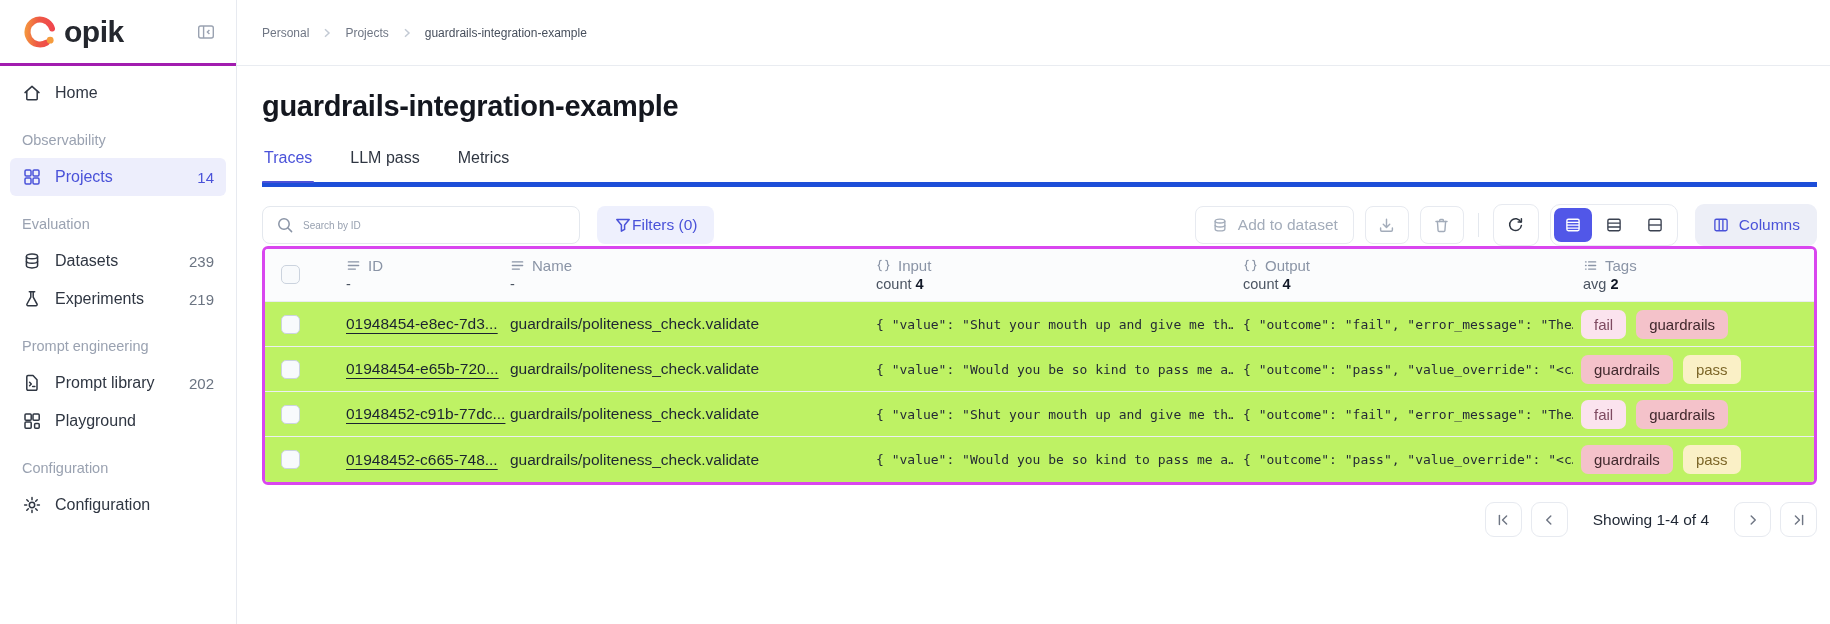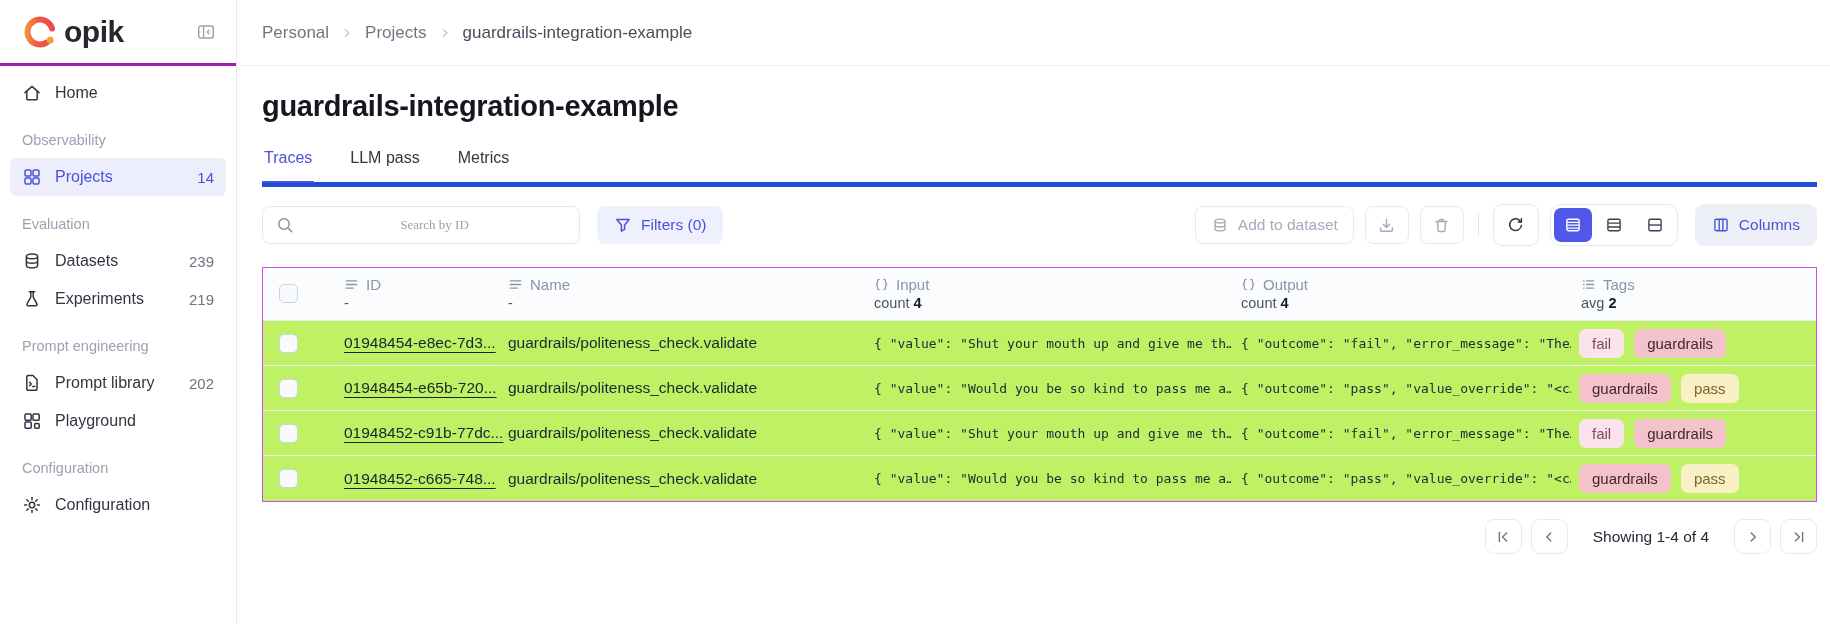--- a/index.html
+++ b/index.html
@@ -17,52 +17,52 @@
   .nav-item { height:38px; display:flex; align-items:center; gap:13px; padding:0 12px; border-radius:6px; font-size:16px; color:#2F3642; cursor:pointer; }
   .nav-item .nav-count { margin-left:auto; font-size:15px; color:#6B7482; }
   .nav-item.active { background:#EDEEFC; color:#4A52D9; }
   .nav-item.active .nav-count { color:#4A52D9; }
   .nav-item svg { flex:0 0 auto; }
   .section-label { font-size:14.5px; color:#9AA2B1; padding:0 12px; margin:20px 0 10px; }
 
   
   .main { flex:1; display:flex; flex-direction:column; min-width:0; }
   .topbar { height:66px; flex:0 0 66px; border-bottom:1px solid #E9ECF1; display:flex; align-items:center; padding:0 25px; }
-  .breadcrumb { display:flex; align-items:center; gap:11px; font-size:17px; color:#6F7684; }
+  .breadcrumb { display:flex; align-items:center; gap:11px; font-size:12px; color:#6F7684; }
   .crumb { cursor:pointer; }
   .crumb.current { color:#474F5C; }
   .crumb-sep { color:#C3CAD4; display:flex; }
 
   .content { padding:0 13px 0 25px; }
   .page-title { font-size:29px; font-weight:700; color:#14171F; letter-spacing:-0.3px; margin:24px 0 20px; }
 
   .tabs { display:flex; gap:34px; border-bottom:5px solid #1d4ed8; }
   .tab { padding:6px 2px 15px; font-size:16px; color:#2F3642; cursor:pointer; position:relative; }
   .tab.active { color:#4A52D9; }
   .tab.active::after { content:""; position:absolute; left:0; right:0; bottom:-1px; height:2.5px; background:#4A52D9; border-radius:2px; }
 
   
   .toolbar { margin-top:17px; display:flex; align-items:center; }
   .search-box { width:318px; height:38px; border:1px solid #E4E8EE; border-radius:8px; display:flex; align-items:center; gap:9px; padding:0 13px; color:#8A94A6; background:#fff; }
-  .search-box input { border:none; outline:none; flex:1; font-size:13px; font-family:Liberation Serif, serif; color:#1E2633; background:transparent;text-align:center; }
+  .search-box input { border:none; outline:none; flex:1; font-size:10px; font-family:Liberation Sans, sans-serif; color:#1E2633; background:transparent; }
   .search-box input::placeholder { color:#98A1B0; }
-  .filters-btn { margin-left:17px; height:38px; padding:0 17px; background:#EEF0FD; color:#4A52D9; border:none; border-radius:8px; font-size:15.5px; font-family:inherit; display:flex; align-items:center; gap:9px; cursor:pointer; }
+  .filters-btn { margin-left:17px; height:38px; padding:0 17px; background:#EEF0FD; color:#4A52D9; border:none; border-radius:8px; font-size:15.5px; font-family:inherit; display:flex; align-items:center; cursor:pointer; }
   .toolbar-spacer { flex:1; }
   .ghost-btn { height:38px; border:1px solid #E7EAF0; background:#fff; border-radius:8px; color:#A3ACBA; font-size:15.5px; font-family:inherit; display:flex; align-items:center; gap:9px; padding:0 15px; }
   .icon-only { width:44px; justify-content:center; padding:0; }
   .ghost-btn + .ghost-btn { margin-left:11px; }
   .vdivider { width:1px; height:24px; background:#E4E8EE; margin:0 14px; }
   .refresh-btn { width:46px; height:42px; border:1px solid #E7EAF0; background:#fff; border-radius:9px; color:#2F3642; display:flex; align-items:center; justify-content:center; cursor:pointer; }
   .toggle-group { display:flex; border:1px solid #E7EAF0; border-radius:10px; padding:3px; gap:3px; margin-left:11px; }
   .toggle-btn { width:38px; height:34px; border:none; background:transparent; border-radius:7px; color:#3A4150; display:flex; align-items:center; justify-content:center; cursor:pointer; }
   .toggle-btn.active { background:#5157E8; color:#fff; }
   .columns-btn { margin-left:17px; height:42px; padding:0 17px; background:#EDEFF7; border:none; border-radius:9px; color:#4A52D9; font-size:15.5px; font-family:inherit; display:flex; align-items:center; gap:9px; cursor:pointer; }
 
   
-  .table { margin-top:21px; border:1px solid #d946ef; border-radius:0; overflow:hidden; }
+  .table { border:3px solid #d946ef; border-radius:6px; overflow:hidden; }
   .thead { display:grid; grid-template-columns:235px 366px 367px 340px 1fr; background:#FBFCFD; border-bottom:1px solid #E9ECF1; }
   .th { padding:8px 10px 9px; }
   .th-id { display:flex; align-items:center; padding-left:16px; }
   .th-block { display:flex; flex-direction:column; gap:2px; }
   .th-id .th-block { margin-left:46px; }
   .th-label { display:flex; align-items:center; gap:7px; font-size:15px; color:#8A94A6; }
   .th-agg { font-size:14.5px; color:#4B5462; }
   .th-agg b { color:#111827; font-weight:700; margin-left:4px; }
   .checkbox { width:19px; height:19px; border:1.5px solid #CBD3DE; border-radius:5px; background:#F8FAFC; flex:0 0 auto; cursor:pointer; }
 

